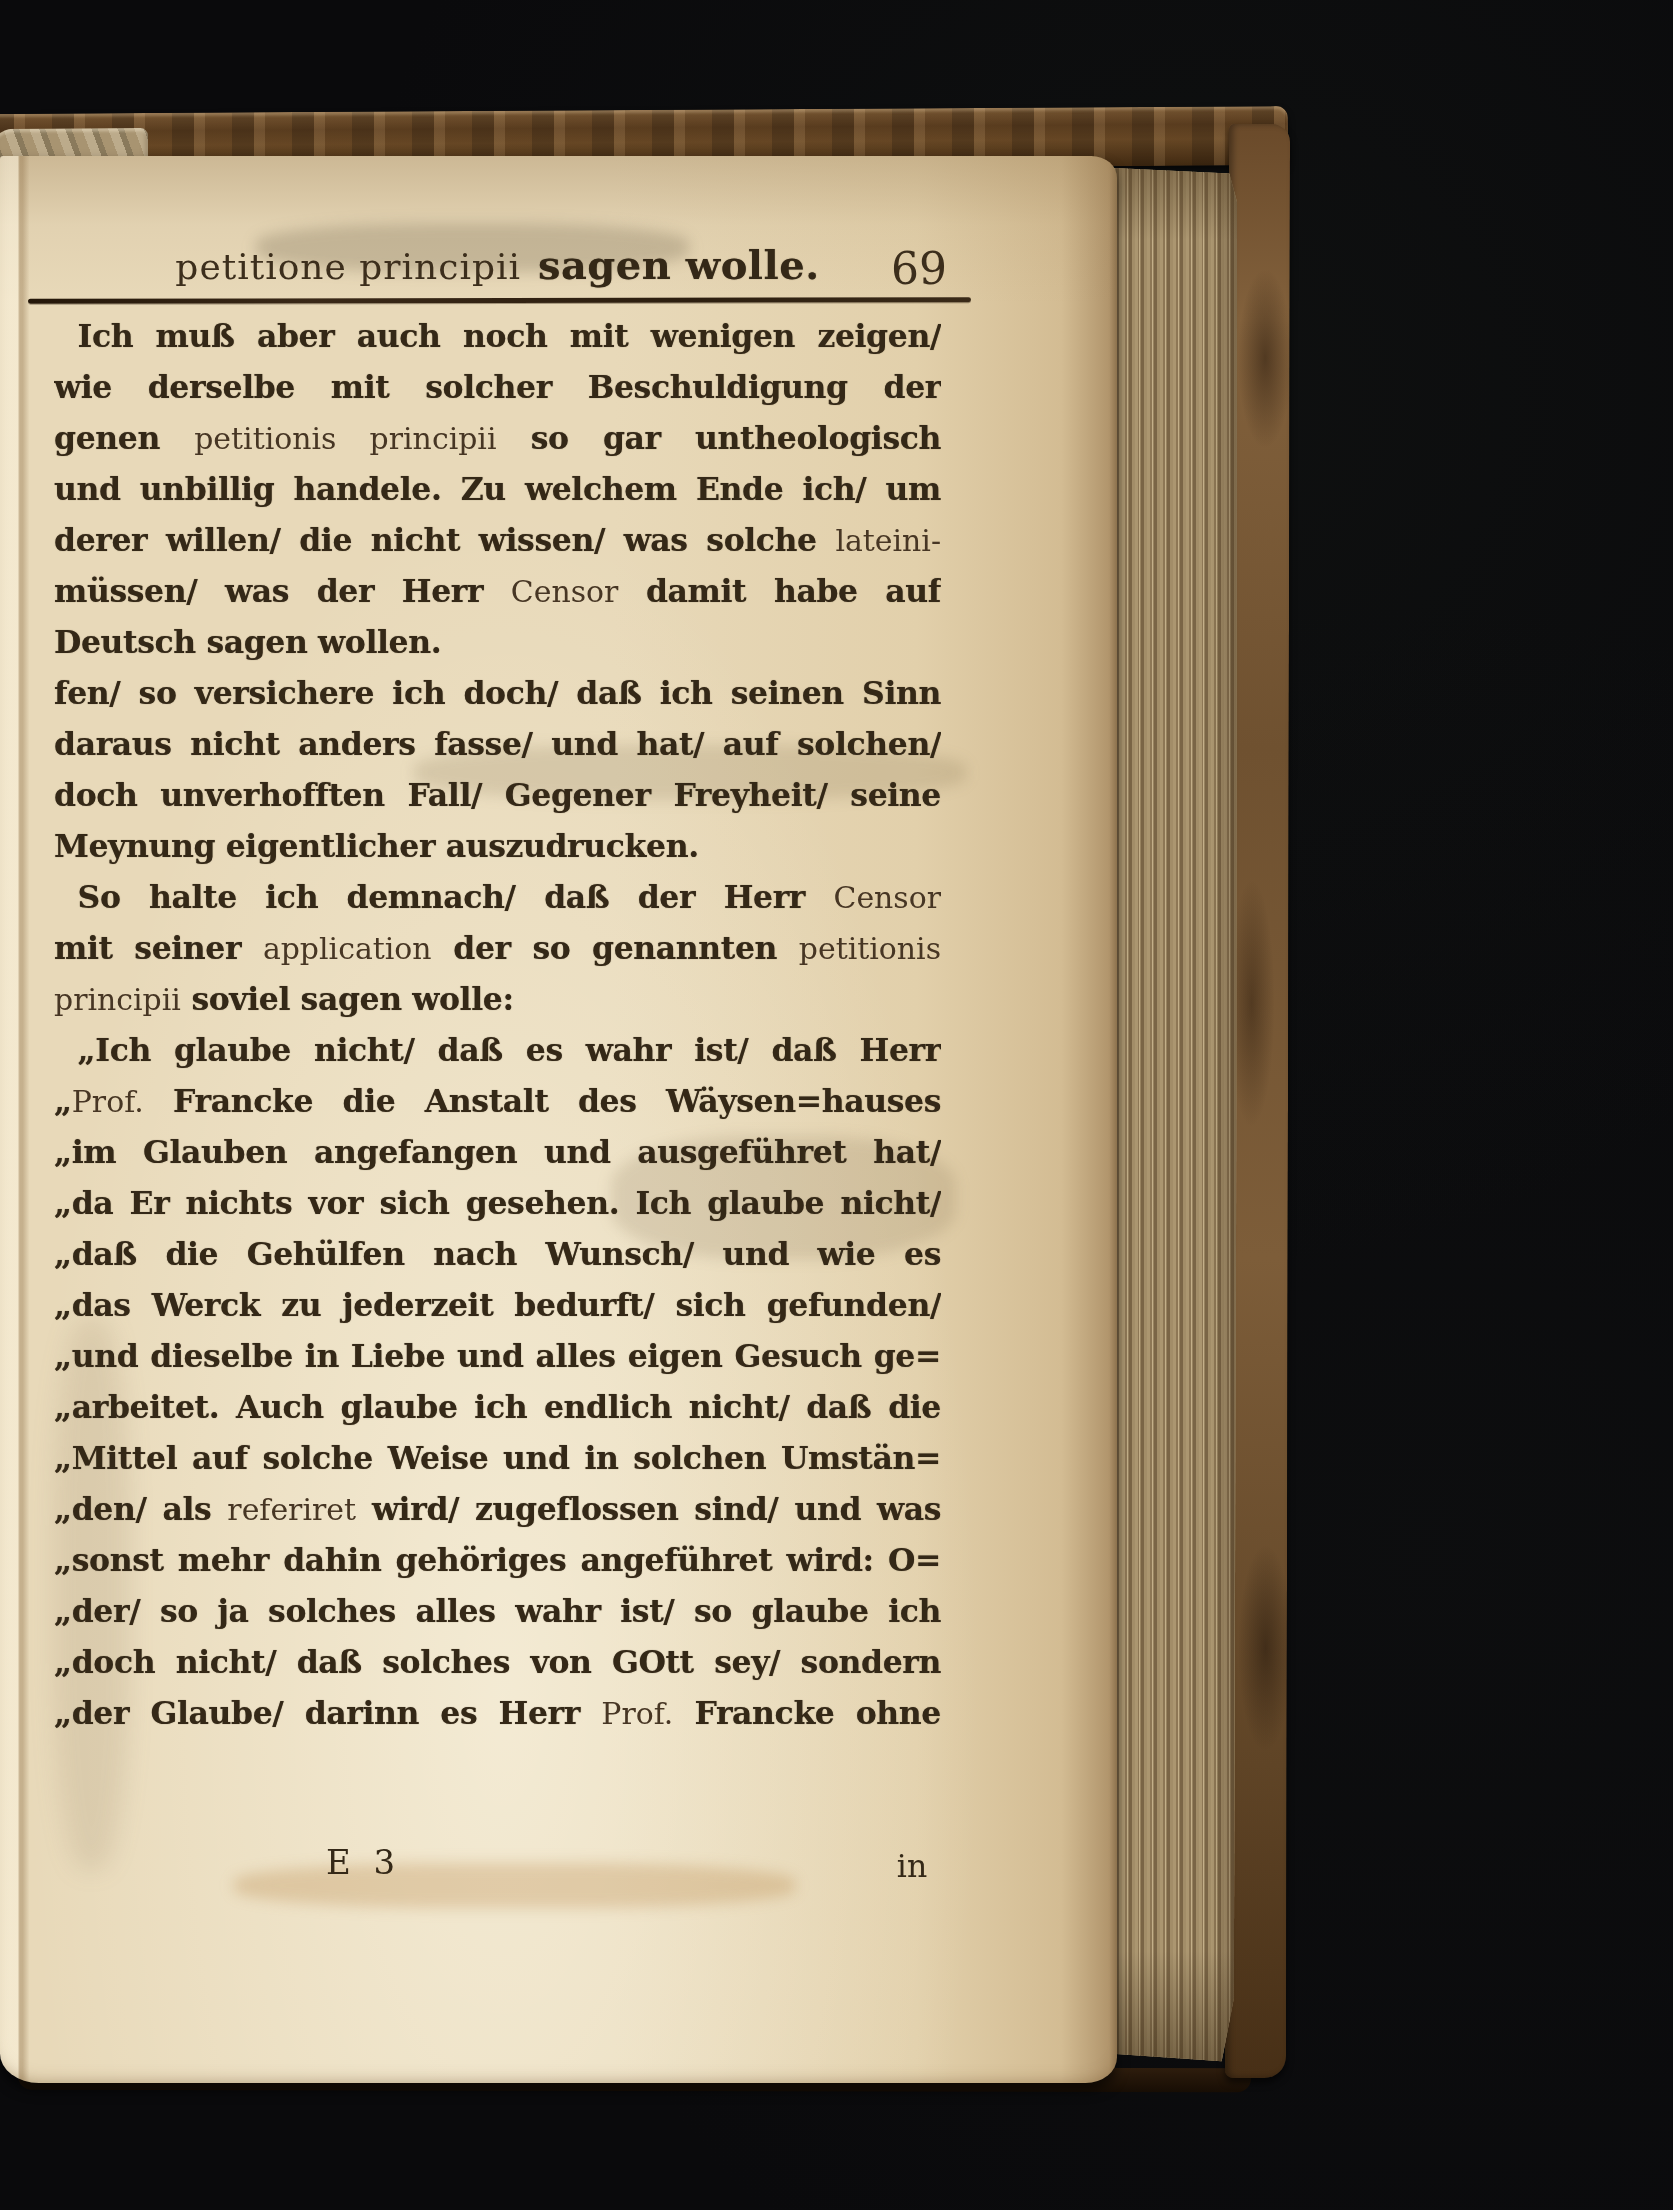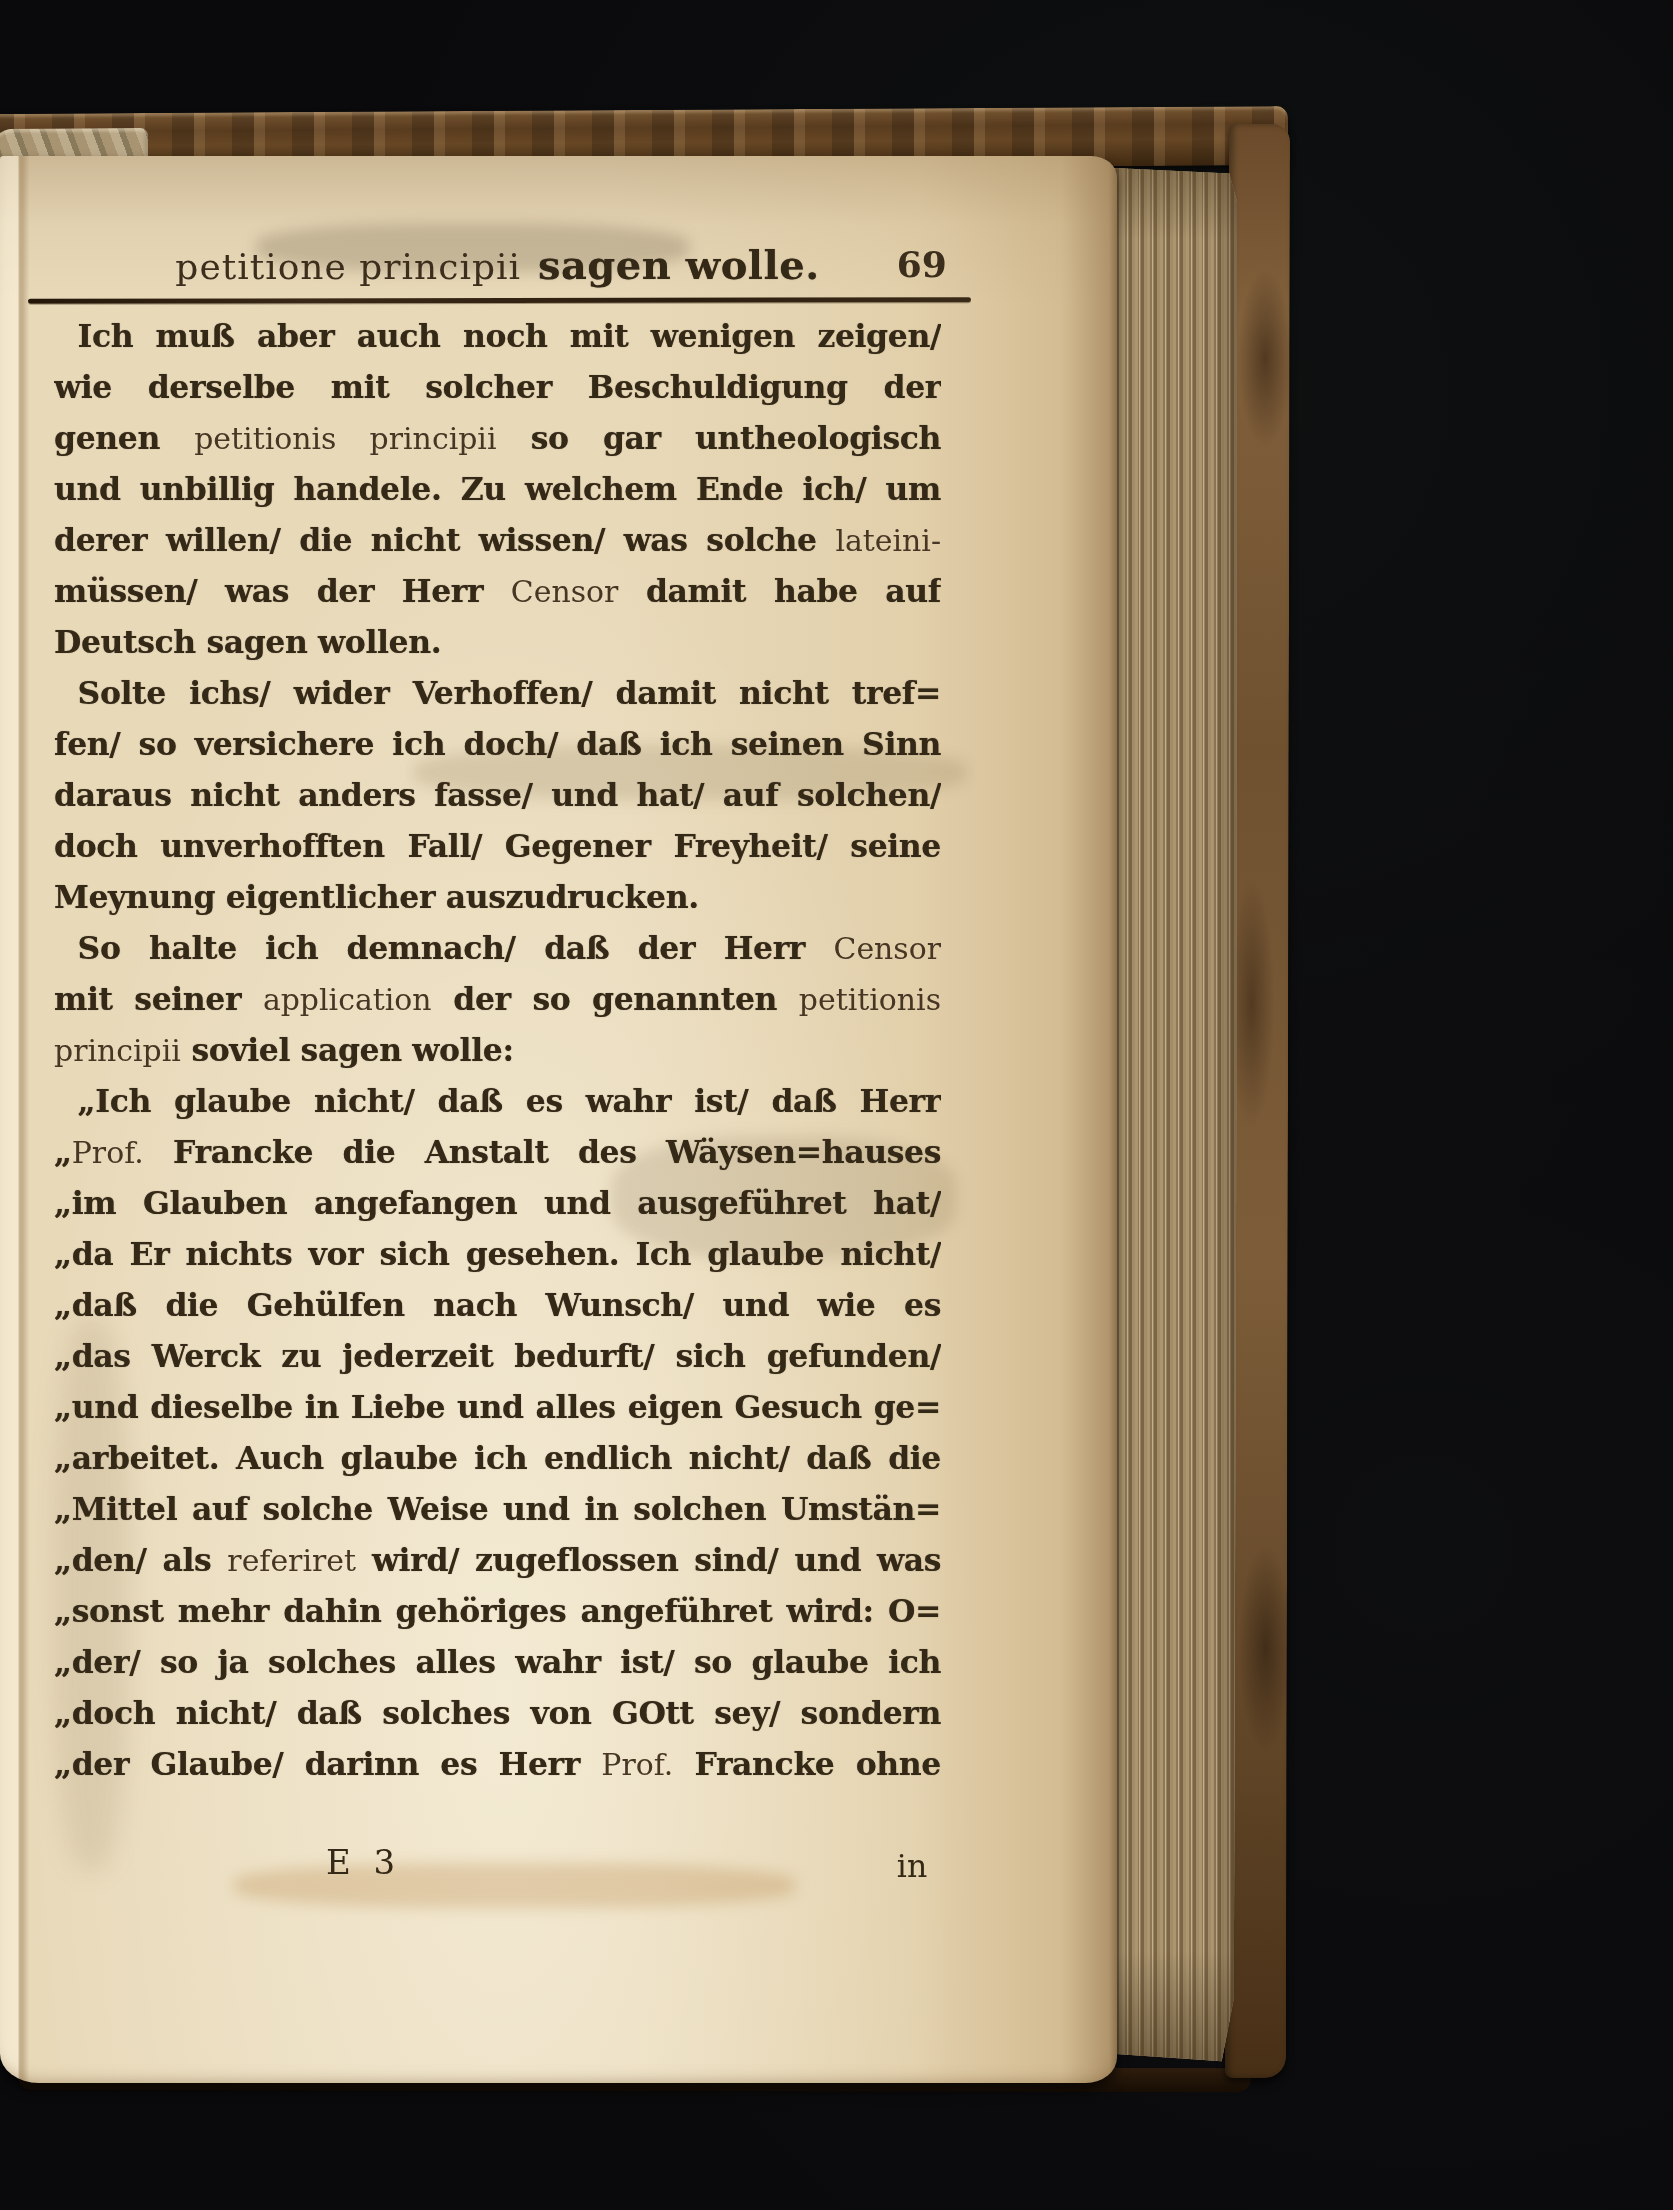--- a/index.html
+++ b/index.html
@@ -90,21 +90,21 @@
   .s4{left:53px;top:1162px;width:77px;height:552px;background:rgba(120,100,70,0.13);filter:blur(11.8px);}
 
   
   .running-head{
     position:absolute;left:54px;top:85px;width:887px;height:55px;
     text-align:center;white-space:nowrap;color:var(--ink,#342817);
   }
   .head-lat{font-size:36px;font-weight:400;letter-spacing:1px;color:#3c2e1c;}
   .head-frak{font-size:40px;font-weight:700;letter-spacing:0.5px;margin-left:11.8px;
     text-shadow:0 0 1px rgba(52,40,23,0.6);}
-  .page-num{position:absolute;right:-5.9px;top:2px;font-size:36px;font-weight:700;color:#3c2e1c;}
+  .page-num{position:absolute;right:-5.9px;top:2px;font-size:44px;font-weight:400;color:#3c2e1c;}
   .head-rule{
     position:absolute;left:27.6px;top:142px;width:943px;height:4.9px;
     background:linear-gradient(90deg,#241709,#392817 30%,#2c1e0f 70%,#3a2a18);
     border-radius:3px;transform:rotate(-0.1deg);
     box-shadow:0 1px 0 rgba(60,45,25,0.4);
   }
   .body-text{
     position:absolute;left:54px;top:154px;width:887px;
     color:var(--ink,#342817);
     font-size:31.5px;font-weight:700;line-height:51px;letter-spacing:-0.4px;
@@ -153,21 +153,20 @@
     <div class="head-rule"></div>
 
     <main class="body-text" id="body-text">
         <div class="line indent"><span class="seg-frak">Ich muß aber auch noch mit wenigen zeigen/</span></div>
         <div class="line"><span class="seg-frak">wie derselbe mit solcher Beschuldigung der began=</span></div>
         <div class="line"><span class="seg-frak">genen </span><span class="seg-lat">petitionis principii</span><span class="seg-frak"> so gar untheologisch</span></div>
         <div class="line"><span class="seg-frak">und unbillig handele. Zu welchem Ende ich/ um</span></div>
         <div class="line"><span class="seg-frak">derer willen/ die nicht wissen/ was solche </span><span class="seg-lat">lateini-</span></div>
         <div class="line"><span class="seg-frak">müssen/ was der Herr </span><span class="seg-lat">Censor</span><span class="seg-frak"> damit habe auf</span></div>
         <div class="line nofill"><span class="seg-frak">Deutsch sagen wollen.</span></div>
-        <div class="line indent"><span class="seg-frak">Solte ichs/ wider Verhoffen/ damit nicht tref=</span></div>
         <div class="line"><span class="seg-frak">fen/ so versichere ich doch/ daß ich seinen Sinn</span></div>
         <div class="line"><span class="seg-frak">daraus nicht anders fasse/ und hat/ auf solchen/</span></div>
         <div class="line"><span class="seg-frak">doch unverhofften Fall/ Gegener Freyheit/ seine</span></div>
         <div class="line nofill"><span class="seg-frak">Meynung eigentlicher auszudrucken.</span></div>
         <div class="line indent"><span class="seg-frak">So halte ich demnach/ daß der Herr </span><span class="seg-lat">Censor</span></div>
         <div class="line"><span class="seg-frak">mit seiner </span><span class="seg-lat">application</span><span class="seg-frak"> der so genannten </span><span class="seg-lat">petitionis</span></div>
         <div class="line nofill"><span class="seg-lat">principii</span><span class="seg-frak"> soviel sagen wolle:</span></div>
         <div class="line indent"><span class="seg-frak">„Ich glaube nicht/ daß es wahr ist/ daß Herr</span></div>
         <div class="line"><span class="seg-frak">„</span><span class="seg-lat">Prof.</span><span class="seg-frak"> Francke die Anstalt des Wäysen=hauses</span></div>
         <div class="line"><span class="seg-frak">„im Glauben angefangen und ausgeführet hat/</span></div>

